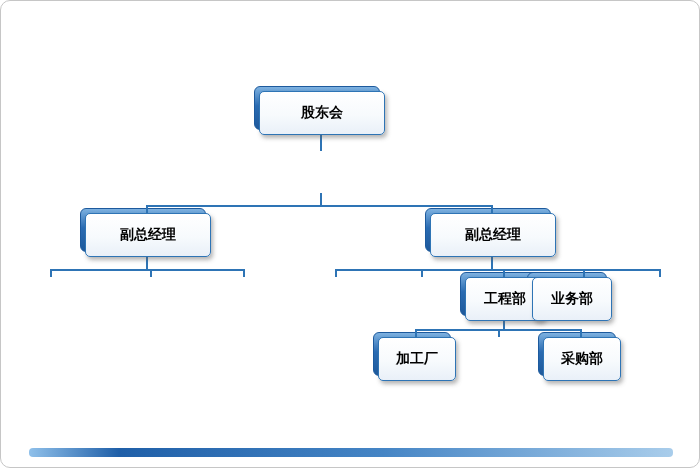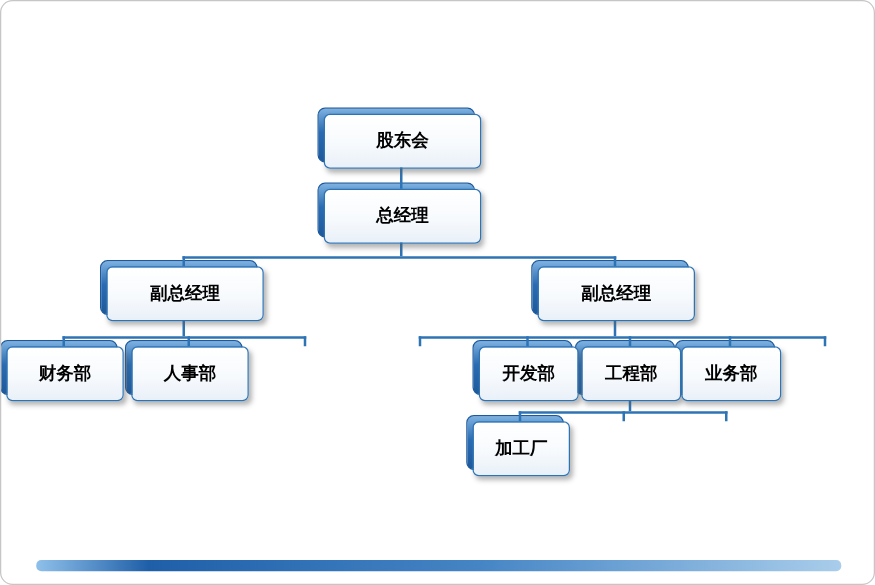--- a/index.html
+++ b/index.html
@@ -61,47 +61,38 @@
   <div class="line" style="left:502px;top:318px;width:2px;height:10px"></div>
   <div class="line" style="left:414px;top:328px;width:167px;height:2px"></div>
   <div class="line" style="left:414px;top:328px;width:2px;height:8px"></div>
   <div class="line" style="left:497px;top:328px;width:2px;height:8px"></div>
   <div class="line" style="left:579px;top:328px;width:2px;height:8px"></div>
 
   <div class="node" style="left:258px;top:90px;width:124px">
     <span class="lbl">股东会</span>
   </div>
 
-  <div class="node" style="left:258px;top:150px;width:124px">
-    <span class="lbl">总经理</span>
-  </div>
 
   <div class="node" style="left:84px;top:212px;width:124px">
     <span class="lbl">副总经理</span>
   </div>
   <div class="node" style="left:429px;top:212px;width:124px">
     <span class="lbl">副总经理</span>
   </div>
 
-  <div class="node" style="left:4px;top:276px;width:92px">
-    <span class="lbl">财务部</span>
-  </div>
-  <div class="node" style="left:104px;top:276px;width:92px">
-    <span class="lbl">人事部</span>
-  </div>
 
-  <div class="node" style="left:382px;top:276px;width:78px">
-    <span class="lbl">开发部</span>
-  </div>
   <div class="node" style="left:464px;top:276px;width:78px">
     <span class="lbl">工程部</span>
   </div>
-  <div class="node" style="left:544px;top:276px;width:78px">
+  <div class="node" style="left:531px;top:276px;width:78px">
     <span class="lbl">业务部</span>
   </div>
 
   <div class="node" style="left:377px;top:336px;width:76px">
     <span class="lbl">加工厂</span>
+  </div>
+  <div class="node" style="left:542px;top:336px;width:76px">
+    <span class="lbl">采购部</span>
   </div>
 
   <div class="bottom-bar"></div>
 
 </div>
 
 </body></html>

